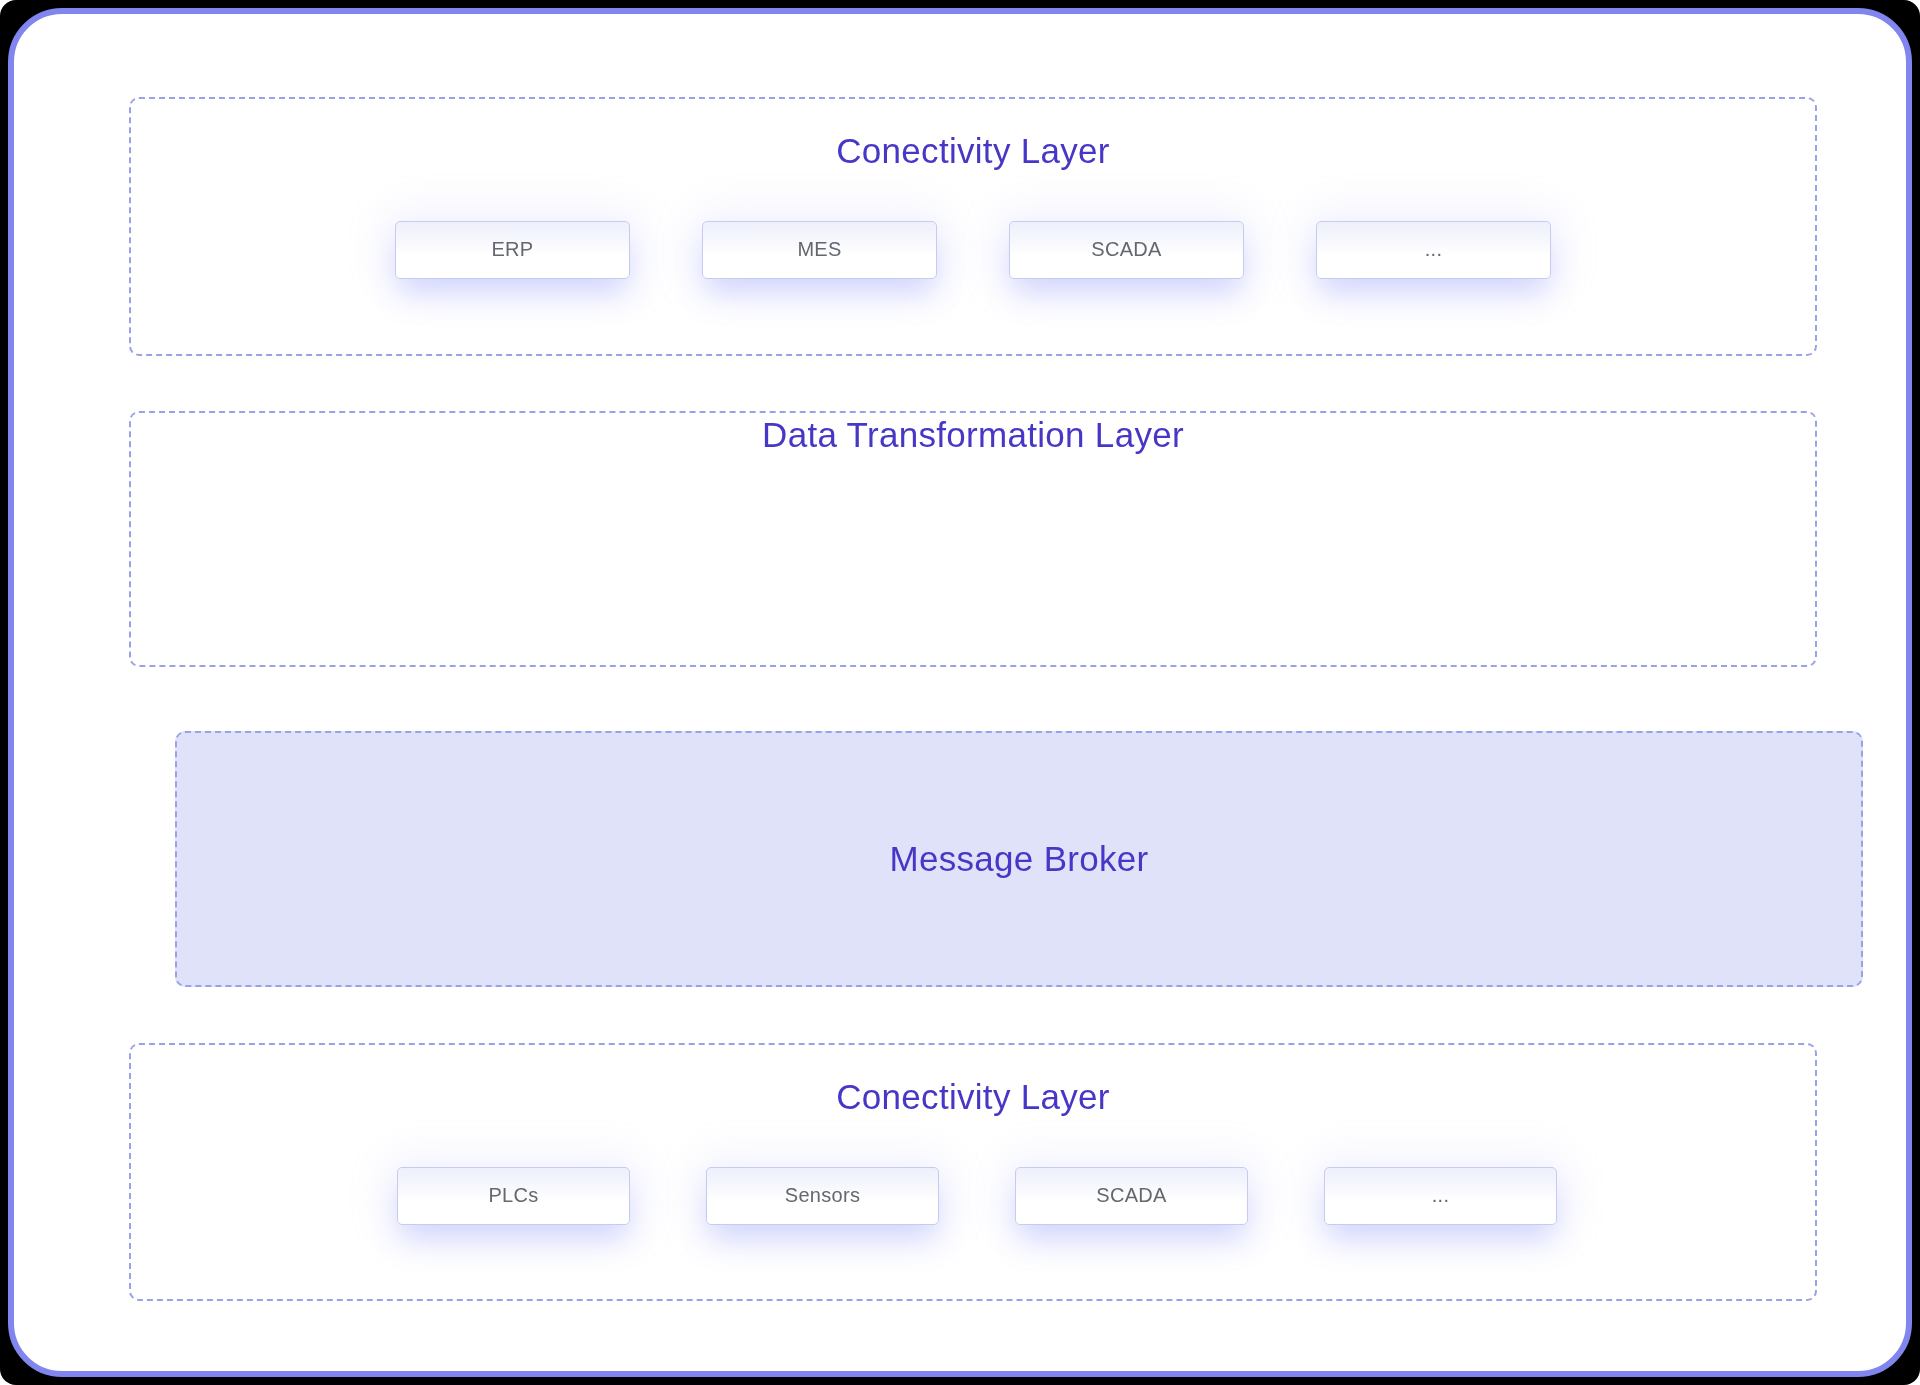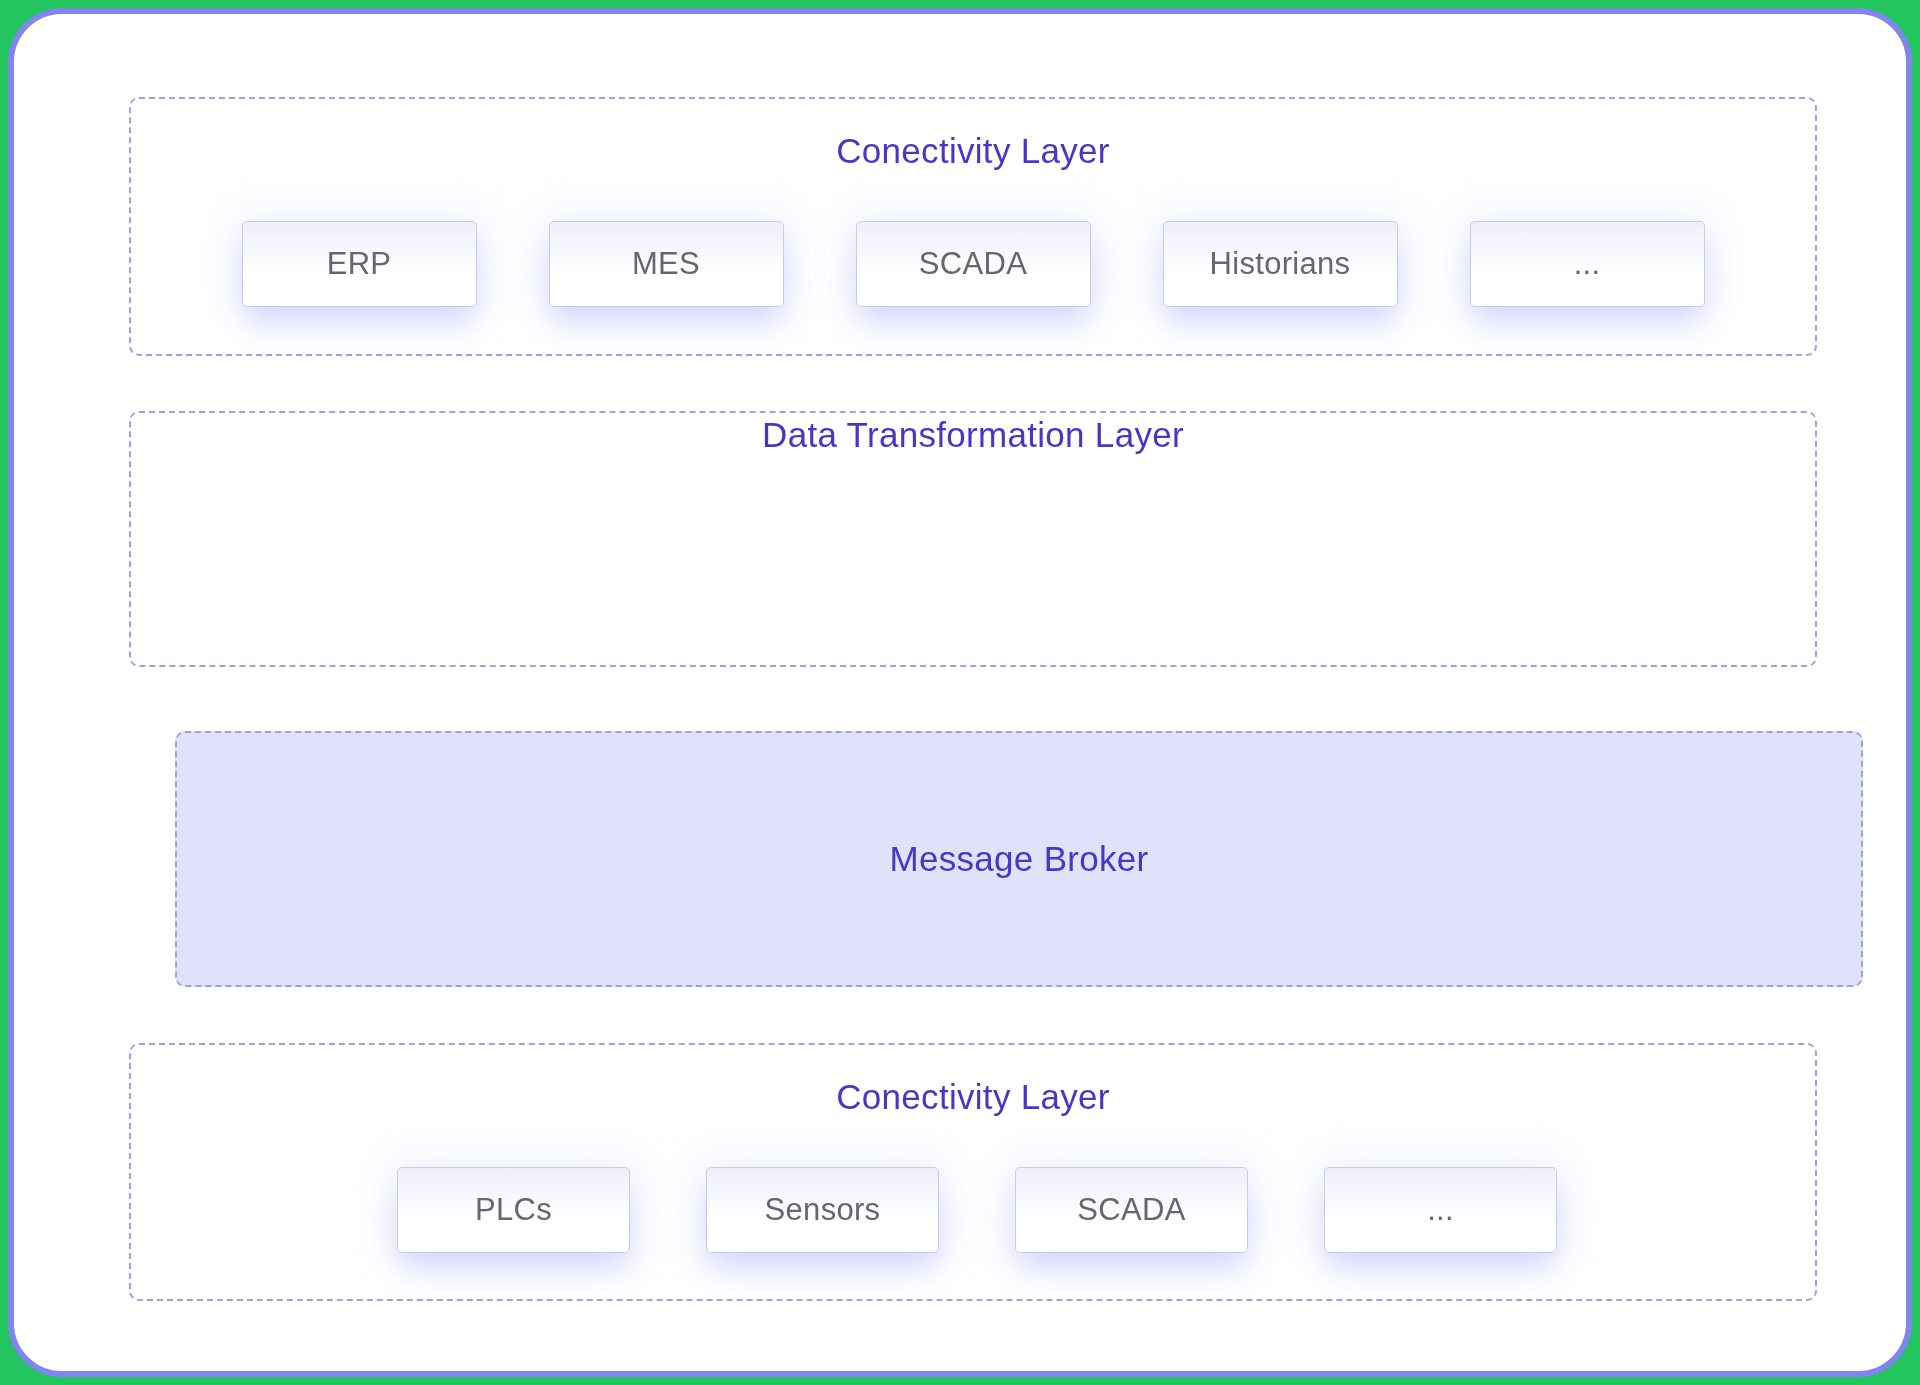--- a/index.html
+++ b/index.html
@@ -5,21 +5,22 @@
   html, body {
     margin: 0;
     padding: 0;
     background: #ffffff;
     font-family: "Liberation Sans", sans-serif;
   }
   .stage {
     position: relative;
     width: 1920px;
     height: 1385px;
-    background: #22c55e;
+    background: #000000;
+    border-radius: 16px;
   }
   .outer-frame {
     position: absolute;
     inset: 8px;
     border: 6px solid #8185ee;
     border-radius: 54px;
     background: #ffffff;
     box-sizing: border-box;
   }
   .layer {
@@ -48,49 +49,48 @@
     line-height: 1.25;
   }
   .node-row {
     display: flex;
     margin-top: 48px;
     gap: 72px;
   }
   .layer-bottom .node-row { gap: 76px; padding-left: 8px; }
   .node {
     width: 235px;
-    height: 86px;
+    height: 58px;
     box-sizing: border-box;
     border: 1px solid #c7cbf0;
     border-radius: 5px;
     background: linear-gradient(180deg, #edeffb 0%, #ffffff 60%);
     box-shadow: 0 18px 30px -4px rgba(129,140,248,0.30),
                 0 0 42px 10px rgba(160,170,250,0.14);
     display: flex;
     align-items: center;
     justify-content: center;
-    font-size: 31px;
+    font-size: 20px;
     color: #63676e;
     letter-spacing: 0.3px;
   }
   .layer-bottom .node { width: 233px; }
 </style>
 </head>
 <body>
 
 <div class="stage">
   <div class="outer-frame">
 
     <section class="layer layer-top">
       <h2 class="layer-title">Conectivity Layer</h2>
       <div class="node-row">
         <div class="node">ERP</div>
         <div class="node">MES</div>
         <div class="node">SCADA</div>
-        <div class="node">Historians</div>
         <div class="node">...</div>
       </div>
     </section>
 
     <section class="layer layer-dtl">
       <h2 class="layer-title">Data Transformation Layer</h2>
     </section>
 
     <section class="layer layer-broker">
       <h2 class="layer-title">Message Broker</h2>

